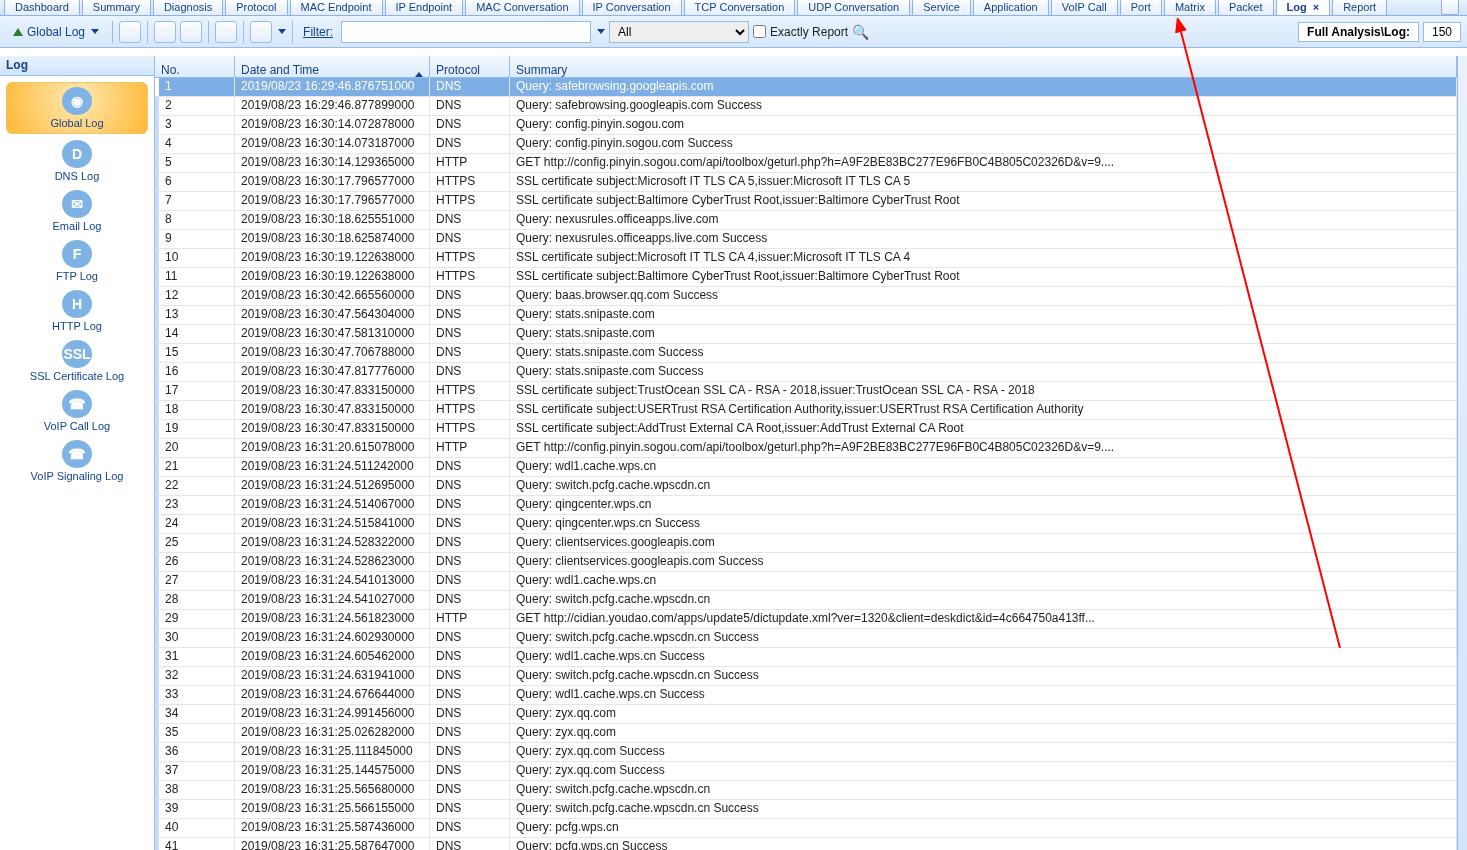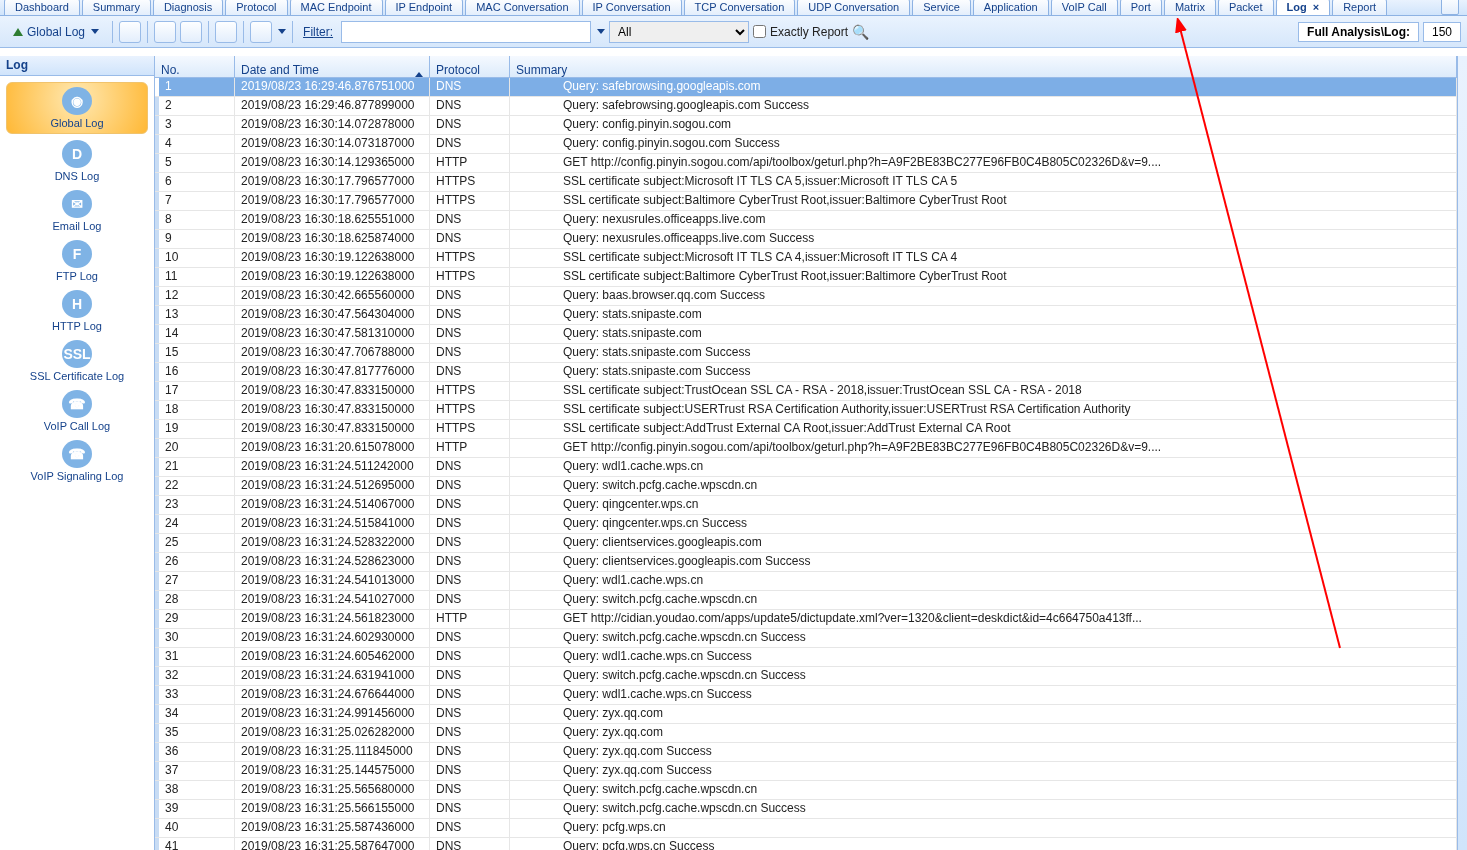--- a/index.html
+++ b/index.html
@@ -51,21 +51,21 @@
 .gh .sort-arrow { margin-left: auto; border-bottom: 5px solid #15428b; border-left: 4px solid transparent; border-right: 4px solid transparent; width: 0; height: 0; }
 
 .grid-body { flex: 1; overflow-y: scroll; }
 .row { display: flex; height: 19px; border-bottom: 1px solid #e6e6e6; font-size: 12px; color: #222; }
 .row.sel { background: #7daee6; color: #fff; }
 .cell { padding: 1px 6px; overflow: hidden; text-overflow: ellipsis; white-space: nowrap; border-right: 1px solid #e6e6e6; }
 .c-no { width: 80px; border-left:4px solid #c8dcf4; }
 .row.sel .c-no { border-left-color:#fff; }
 .c-dt { width: 195px; }
 .c-pr { width: 80px; }
-.c-sm { flex: 1; margin-left: 47px; }
+.c-sm { flex: 1; }
 
 .vborder-right { width: 10px; border-left: 1px solid #99bbe8; background: linear-gradient(#e9f2fe,#d0e4fb); }
 
 
 .arrow-ann { position: absolute; top: 18px; left: 1170px; width: 260px; height: 640px; pointer-events: none; z-index: 50; }
 </style>
 </head>
 <body>
 
 <div class="tabstrip" id="tabstrip">

